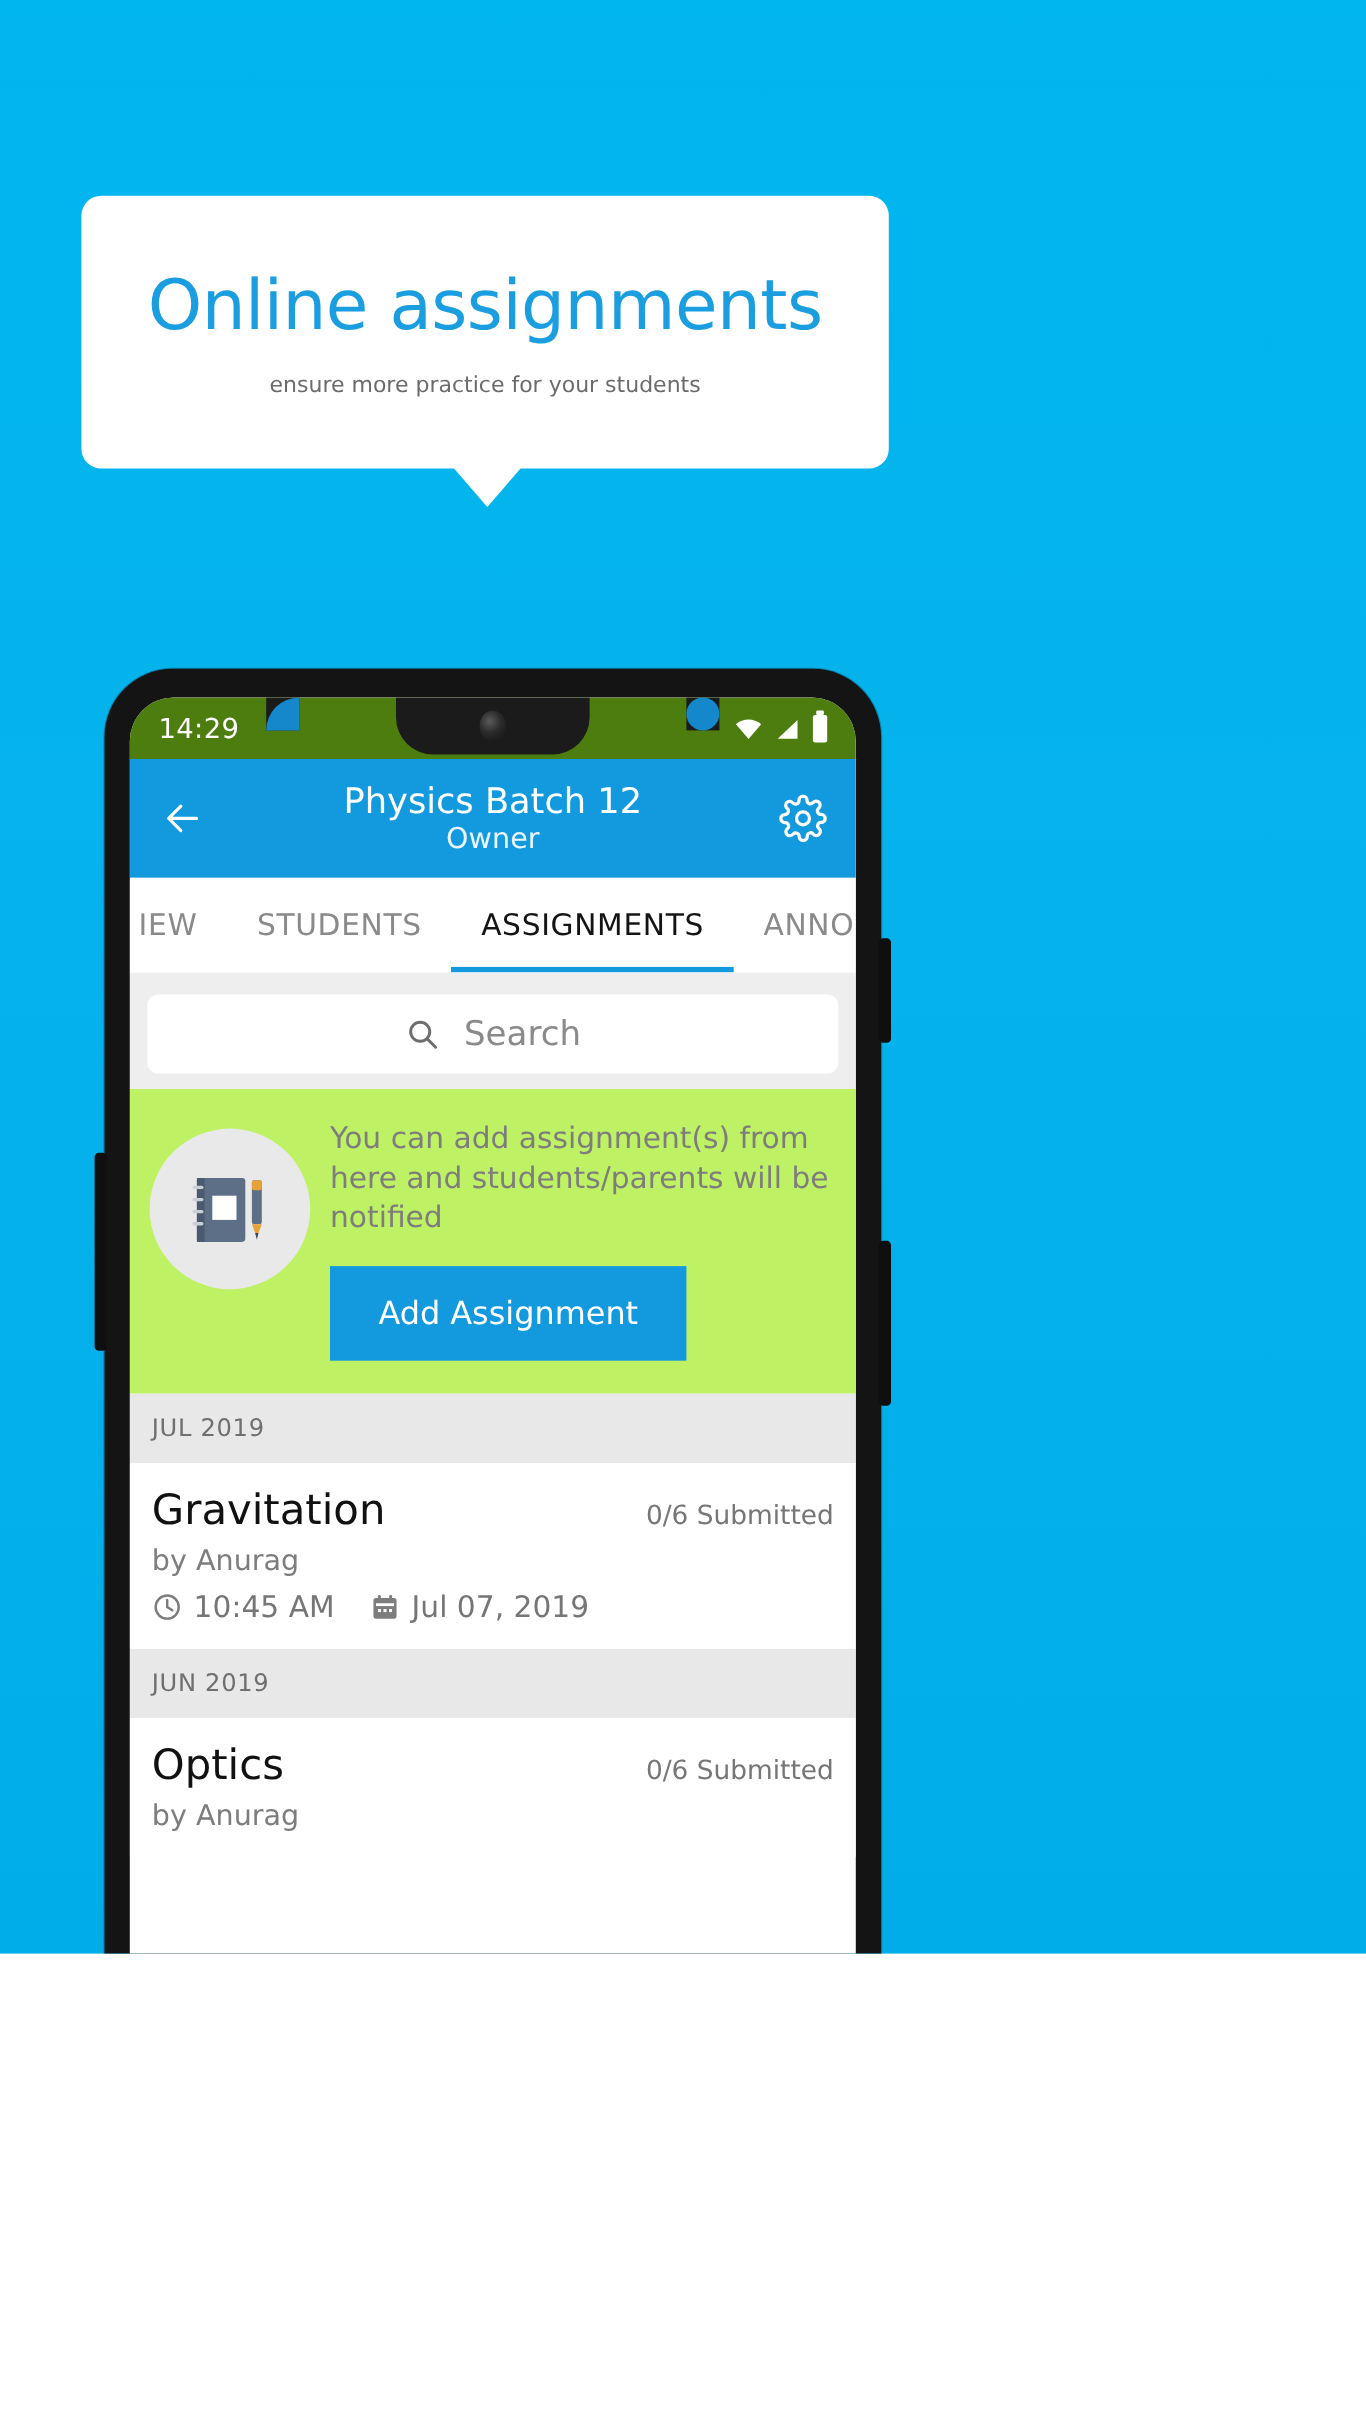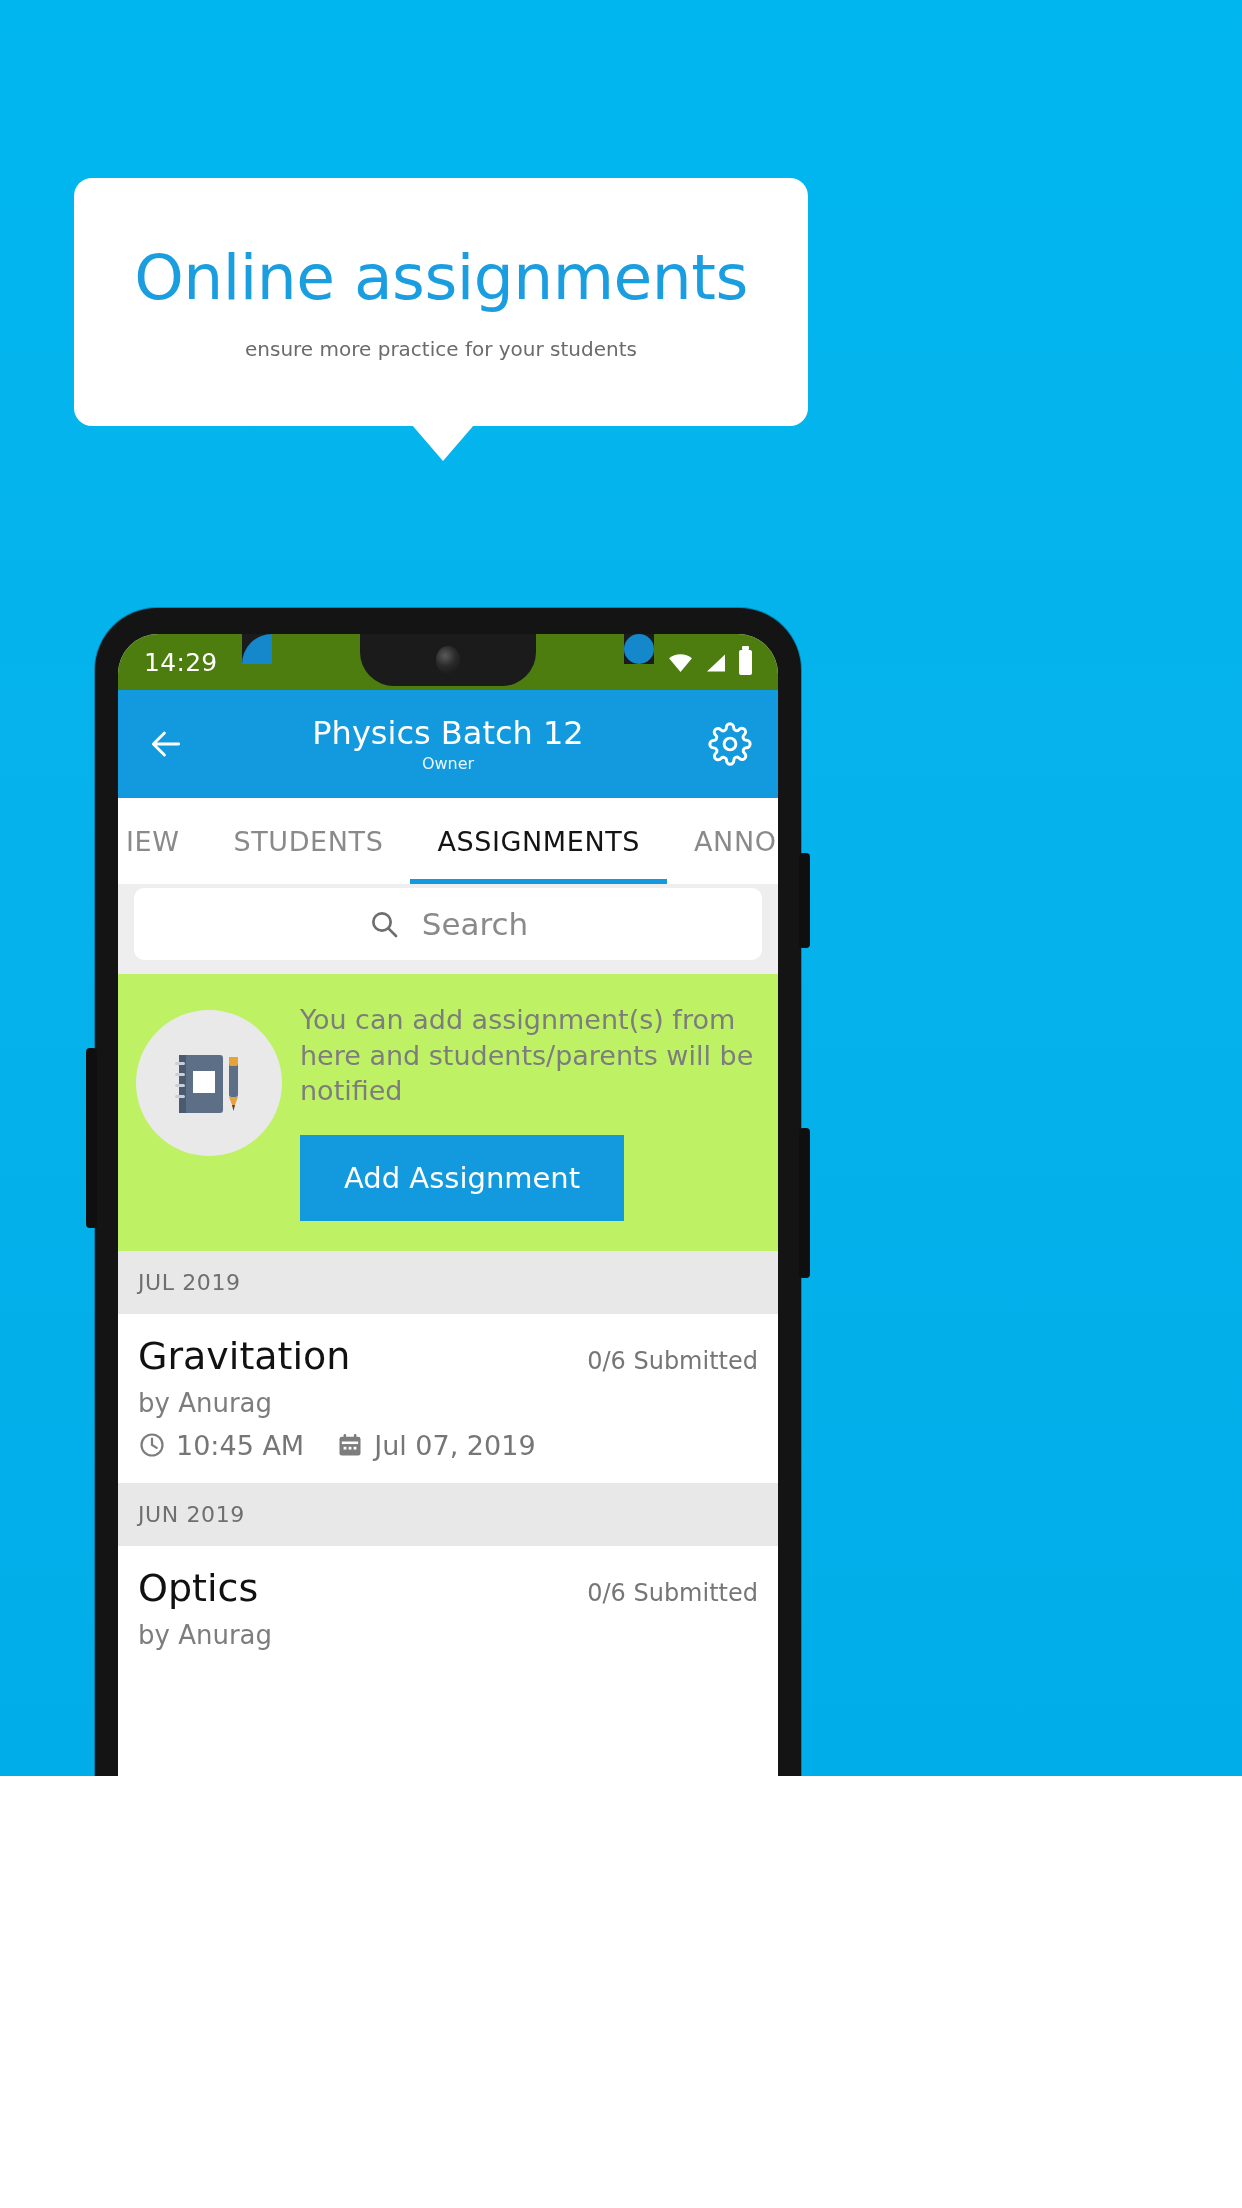--- a/index.html
+++ b/index.html
@@ -150,21 +150,21 @@
   .appbar-center {
     position: absolute;
     left: 0; right: 0;
     text-align: center;
     pointer-events: none;
   }
   .appbar-title {
     font-size: 32px; color: #ffffff; font-weight: 500; line-height: 1.15;
   }
   .appbar-sub {
-    font-size: 16px; color: #eaf7ff; font-weight: 400; margin-top: 2px;
+    font-size: 26px; color: #eaf7ff; font-weight: 400; margin-top: 2px;
   }
   .back-arrow {
     width: 44px; height: 38px;
     position: relative; z-index: 2; cursor: pointer;
   }
   .gear-icon {
     width: 44px; height: 44px;
     margin-left: auto;
     position: relative; z-index: 2; cursor: pointer;
   }
@@ -193,21 +193,21 @@
     content: "";
     position: absolute;
     left: 0; right: 0; bottom: 0;
     height: 5px;
     background: #139ade;
   }
 
   
   .search-wrap {
     background: #eeeeee;
-    padding: 4px 16px 14px 16px;
+    padding: 20px 16px 14px 16px;
   }
   .search-box {
     height: 72px;
     background: #ffffff;
     border-radius: 10px;
     display: flex;
     align-items: center;
     justify-content: center;
     gap: 22px;
   }

